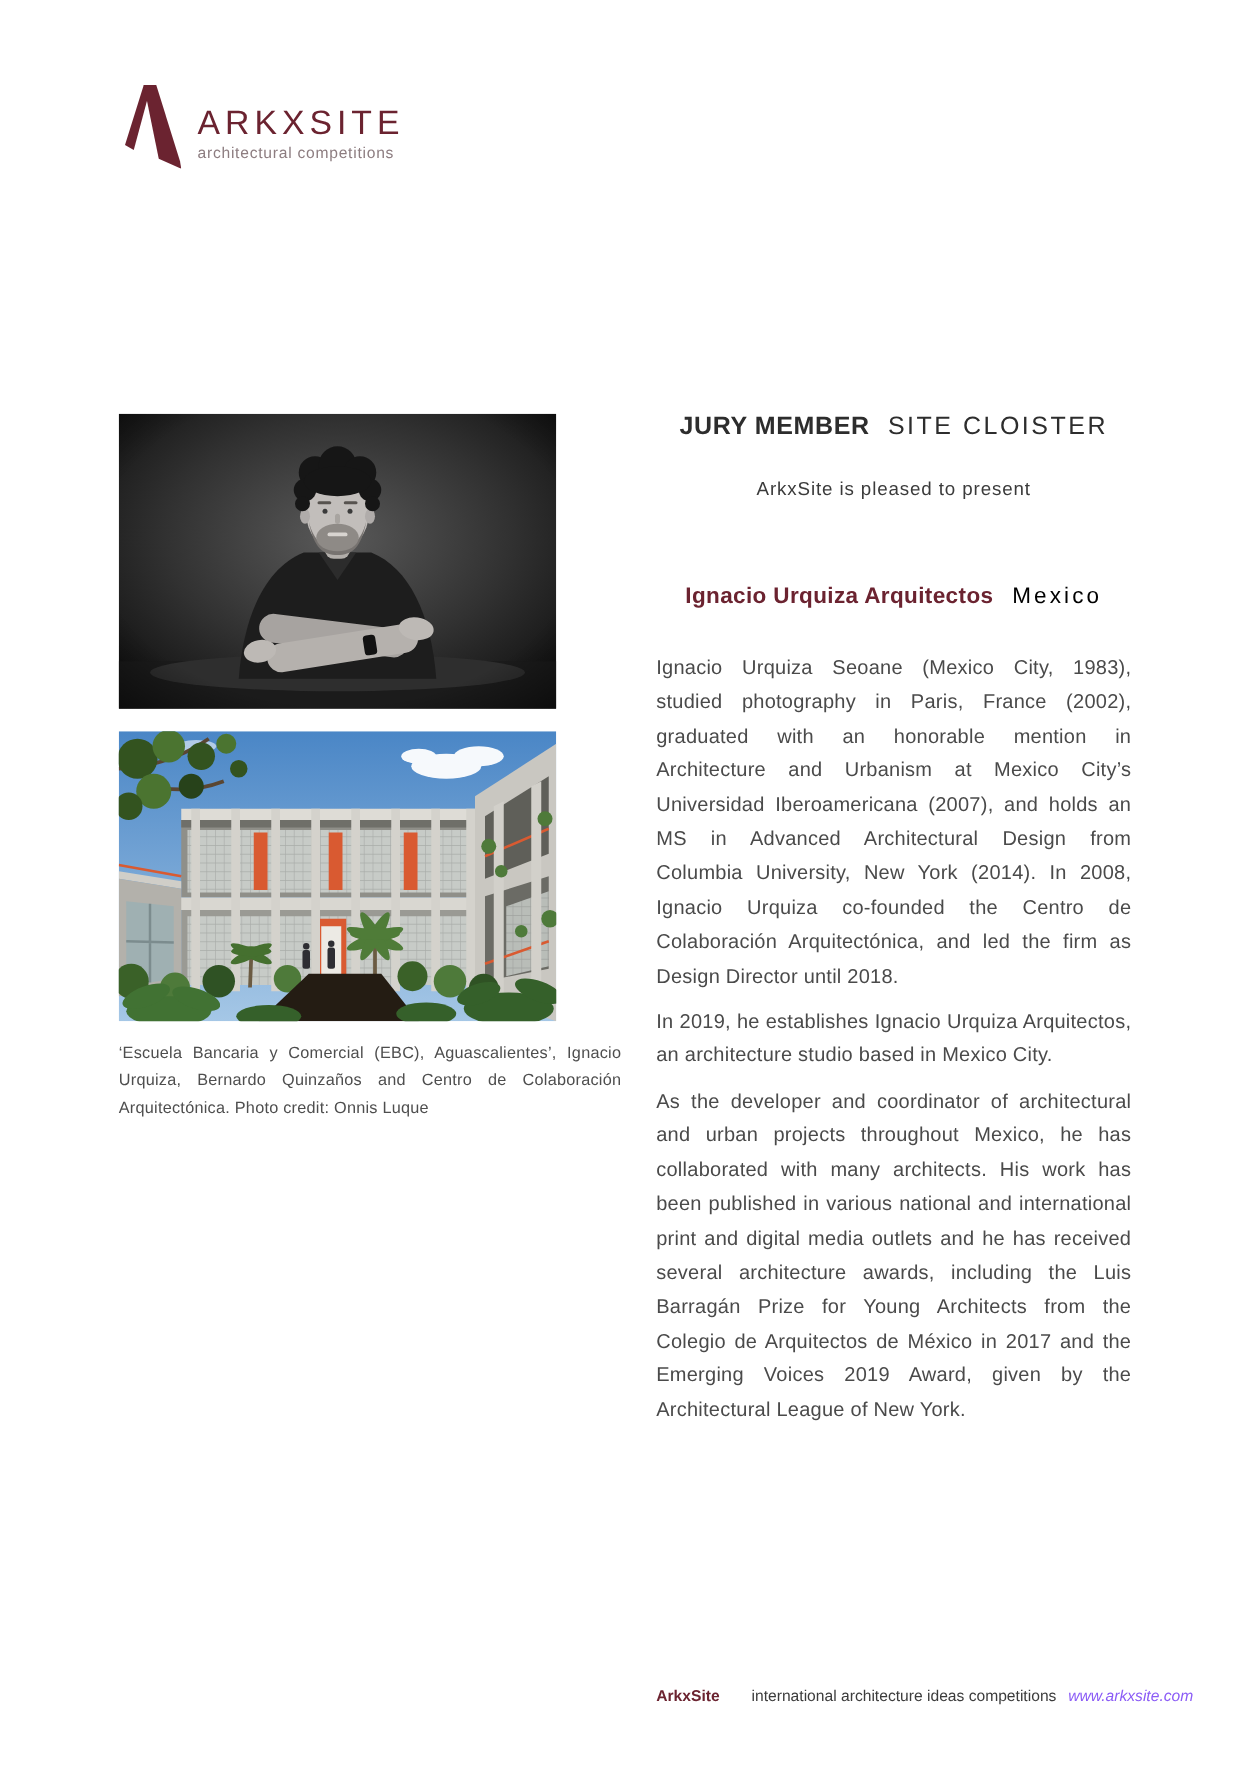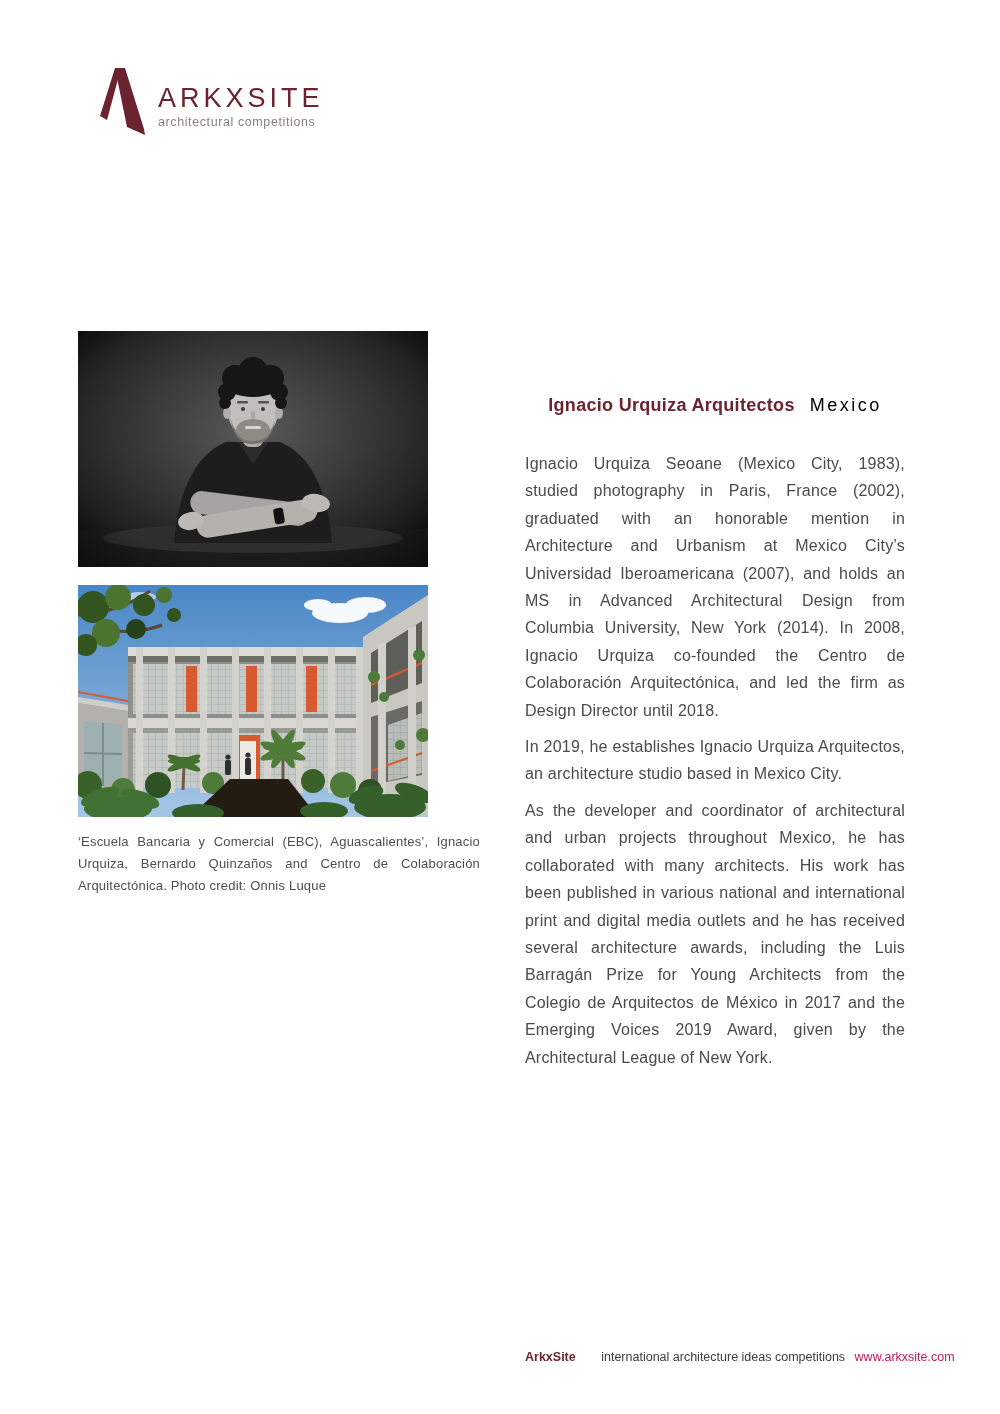--- a/index.html
+++ b/index.html
@@ -19,21 +19,21 @@
   .logo-brand {
     font-size: 27px; line-height: 27px; font-weight: 400;
     color: #6b2330; letter-spacing: 4px;
   }
   .logo-tagline {
     font-size: 12.5px; line-height: 16px; margin-top: 2px;
     color: #8d7d80; letter-spacing: 0.6px;
   }
 
   
-  .photo-col { position: absolute; left: 78px; top: 331px; width: 402px; }
+  .photo-col { position: absolute; left: 95px; top: 331px; width: 402px; }
   .photo { display: block; width: 350px; }
   .photo svg { display: block; width: 100%; height: 100%; }
   .portrait { height: 236px; margin-bottom: 18px; }
   .building { height: 232px; }
   .caption {
     margin-top: 14px;
     font-size: 13px; line-height: 22px;
     text-align: justify; text-justify: inter-word;
     color: #4e4e4e; letter-spacing: 0.2px;
   }
@@ -58,21 +58,21 @@
     color: #4a4a4a; letter-spacing: 0.2px;
   }
 
   
   .footer {
     position: absolute; left: 525px; top: 1349px; width: 380px;
     text-align: right; font-size: 12.5px; line-height: 16px; white-space: nowrap;
   }
   .footer .f-brand { font-weight: 700; color: #6b2330; }
   .footer .f-text { color: #3c3c3c; margin-left: 22px; }
-  .footer .f-url { color: #be185d; margin-left: 6px; text-decoration: none; }
+  .footer .f-url { color: #8b5cf6; margin-left: 6px; text-decoration: none; font-style: italic; }
 </style>
 </head>
 <body>
 
 <div class="logo">
   <div class="logo-mark">
     <svg viewBox="0 0 45 67">
       <polygon points="15,0 21,0 7,52 0,48" fill="#6b2330"></polygon>
       <polygon points="15,0 25,0 44,61 45,67 27,59" fill="#6b2330"></polygon>
     </svg>
@@ -270,21 +270,26 @@
         <ellipse cx="120" cy="228" rx="26" ry="9"></ellipse>
         <ellipse cx="246" cy="226" rx="24" ry="9"></ellipse>
       </g>
     </svg>
   </div>
 
   <div class="caption">‘Escuela Bancaria y Comercial (EBC), Aguascalientes’, Ignacio Urquiza, Bernardo Quinzaños and Centro de Colaboración Arquitectónica. Photo credit: Onnis Luque</div>
 </div>
 
 <div class="right-col">
-
+  <div class="jury-title">
+    <span class="bold">JURY MEMBER</span>
+    <span class="reg">SITE CLOISTER</span>
+  </div>
+
+  <div class="subtitle">ArkxSite is pleased to present</div>
 
   <div class="name-row">
     <span class="name">Ignacio Urquiza Arquitectos</span>
     <span class="country">Mexico</span>
   </div>
 
   <div class="bio">
     <p>Ignacio Urquiza Seoane (Mexico City, 1983), studied photography in Paris, France (2002), graduated with an honorable mention in Architecture and Urbanism at Mexico City’s Universidad Iberoamericana (2007), and holds an MS in Advanced Architectural Design from Columbia University, New York (2014).  In 2008, Ignacio Urquiza co-founded the Centro de Colaboración Arquitectónica, and led the firm as Design Director until 2018.</p>
     <p>In 2019, he establishes Ignacio Urquiza Arquitectos, an architecture studio based in Mexico City.</p>
     <p>As the developer and coordinator of architectural and urban projects throughout Mexico, he has collaborated with many architects.  His work has been published in various national and international print and digital media outlets and he has received several architecture awards, including the Luis Barragán Prize for Young Architects from the Colegio de Arquitectos de México in 2017 and the Emerging Voices 2019 Award, given by the Architectural League of New York.</p>

